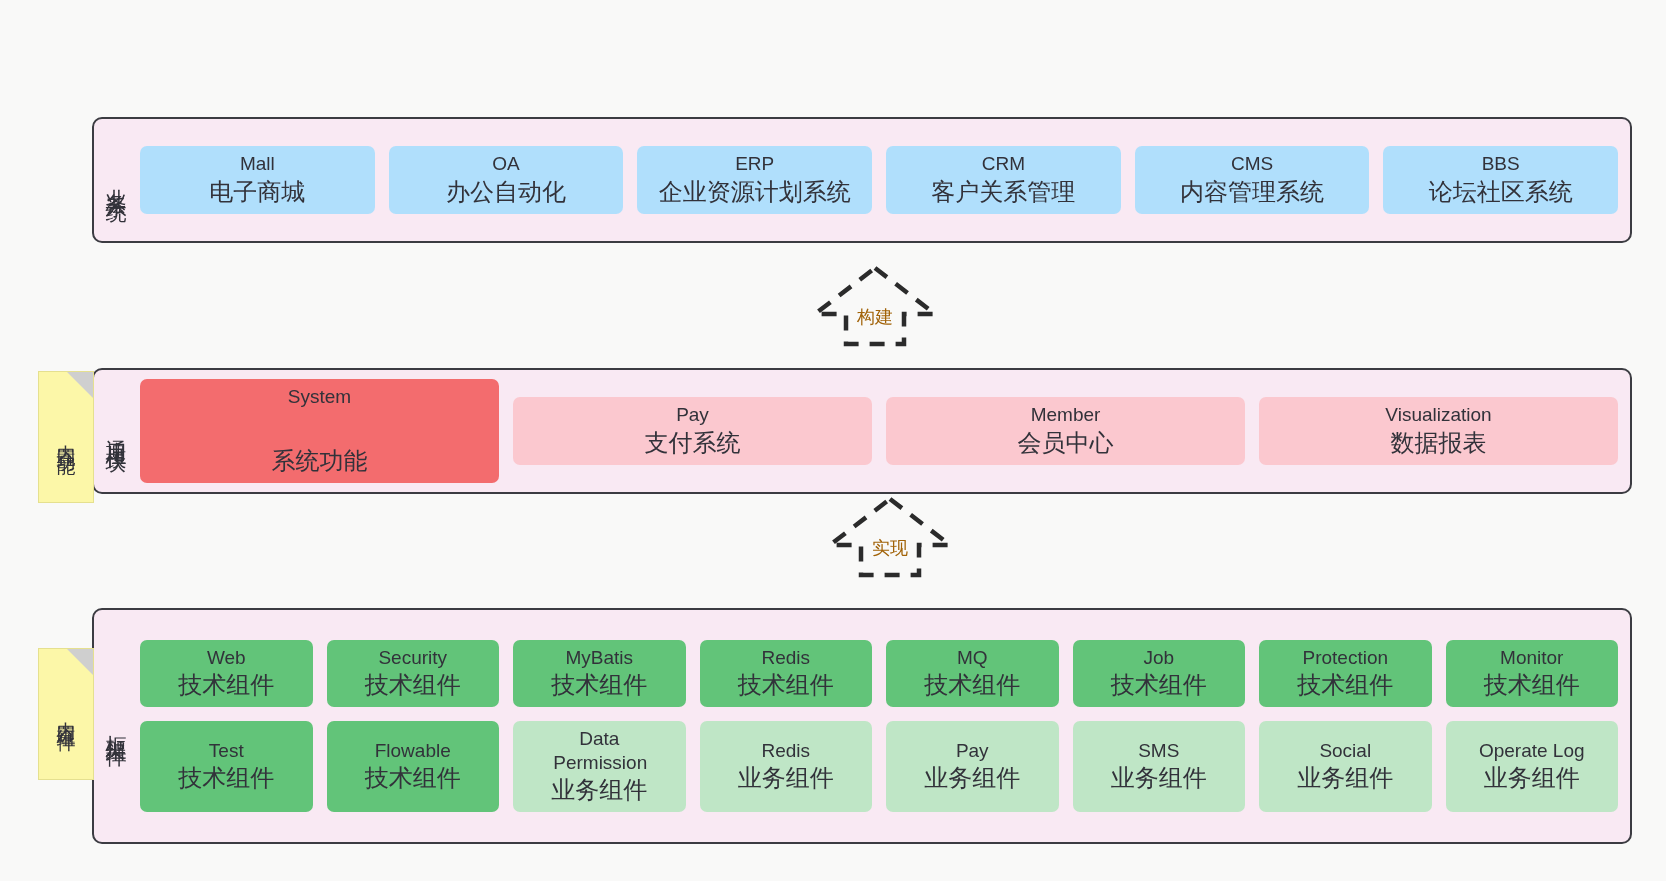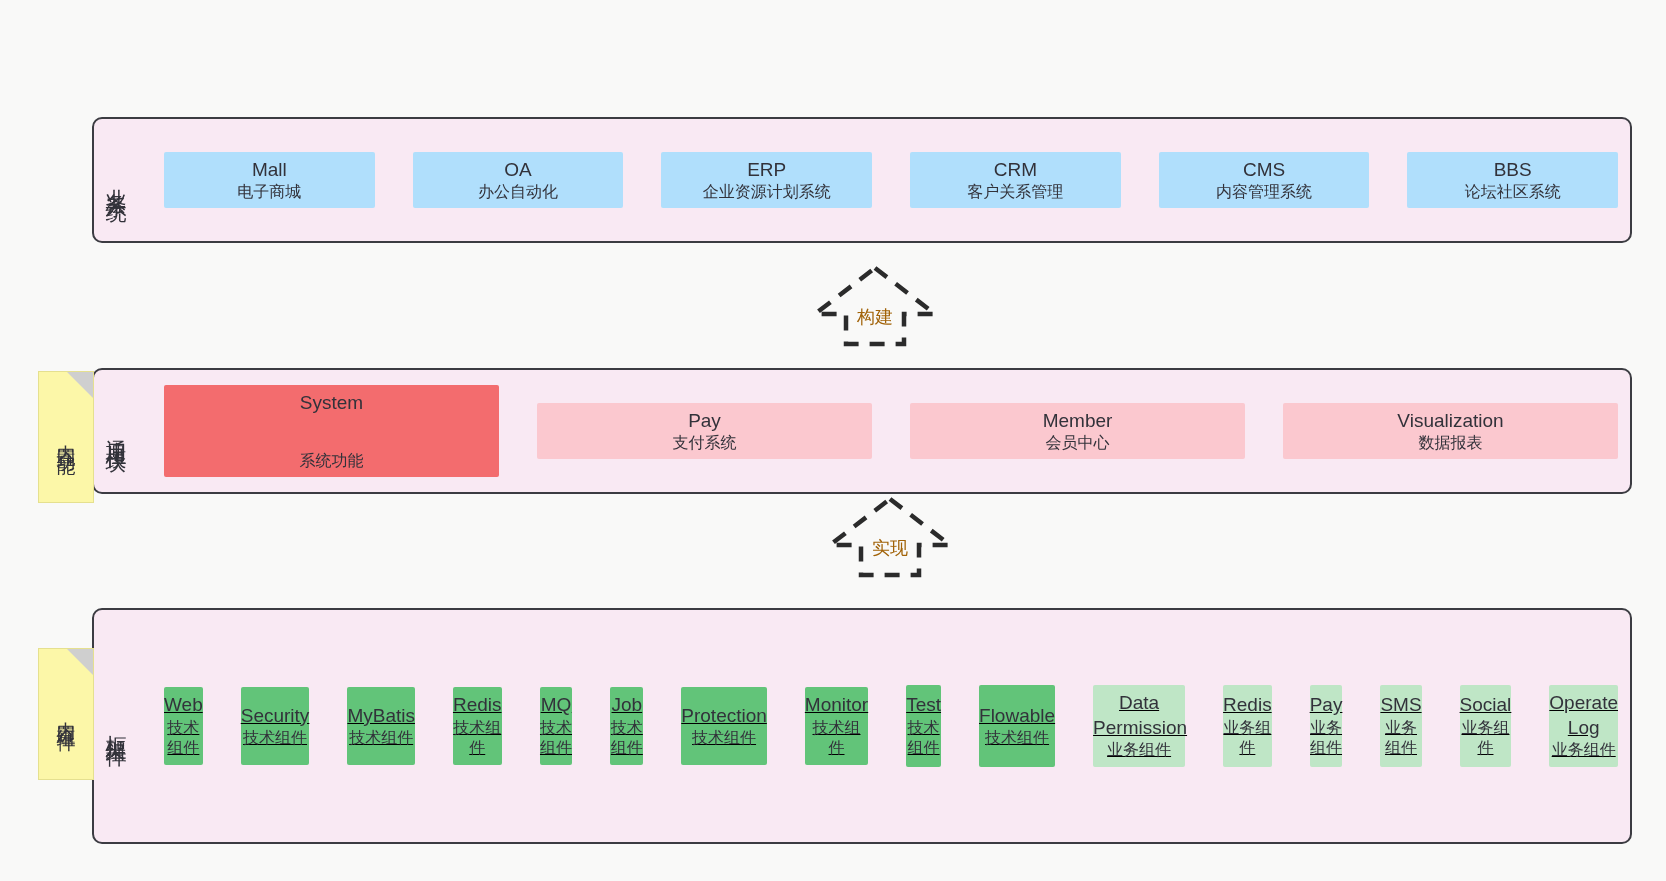--- a/index.html
+++ b/index.html
@@ -38,49 +38,47 @@
     white-space: nowrap;
   }
   .layer-body {
     flex: 1 1 auto;
     display: flex;
     align-items: center;
     gap: 14px;
     padding: 0 12px 0 2px;
   }
   .layer-body.two-rows {
-    flex-direction: row;
+    flex-direction: column;
     justify-content: center;
     gap: 14px;
     padding: 14px 12px 14px 2px;
-    text-decoration: underline;
   }
   .row {
     display: flex;
     width: 100%;
     gap: 14px;
     align-items: stretch;
   }
 
   
   .node {
     flex: 1 1 0;
-    border-radius: 2px;
+    border-radius: 7px;
     display: flex;
     flex-direction: column;
     align-items: center;
     justify-content: center;
     text-align: center;
     color: #32323a;
     line-height: 1.28;
     padding: 6px 0;
-    margin-left: 24px;
   }
   .node .t1 { font-size: 19px; }
-  .node .t2 { font-size: 16px; }
+  .node .t2 { font-size: 24px; }
 
   .node.blue  { background: #b0dffc; }
   .node.red   { background: #f36c6e; gap: 36px; }
   .node.pink  { background: #fbc8cf; }
   .node.green { background: #62c479; }
   .node.lgreen{ background: #bfe6c6; }
 
   
   .sticky {
     position: absolute;

